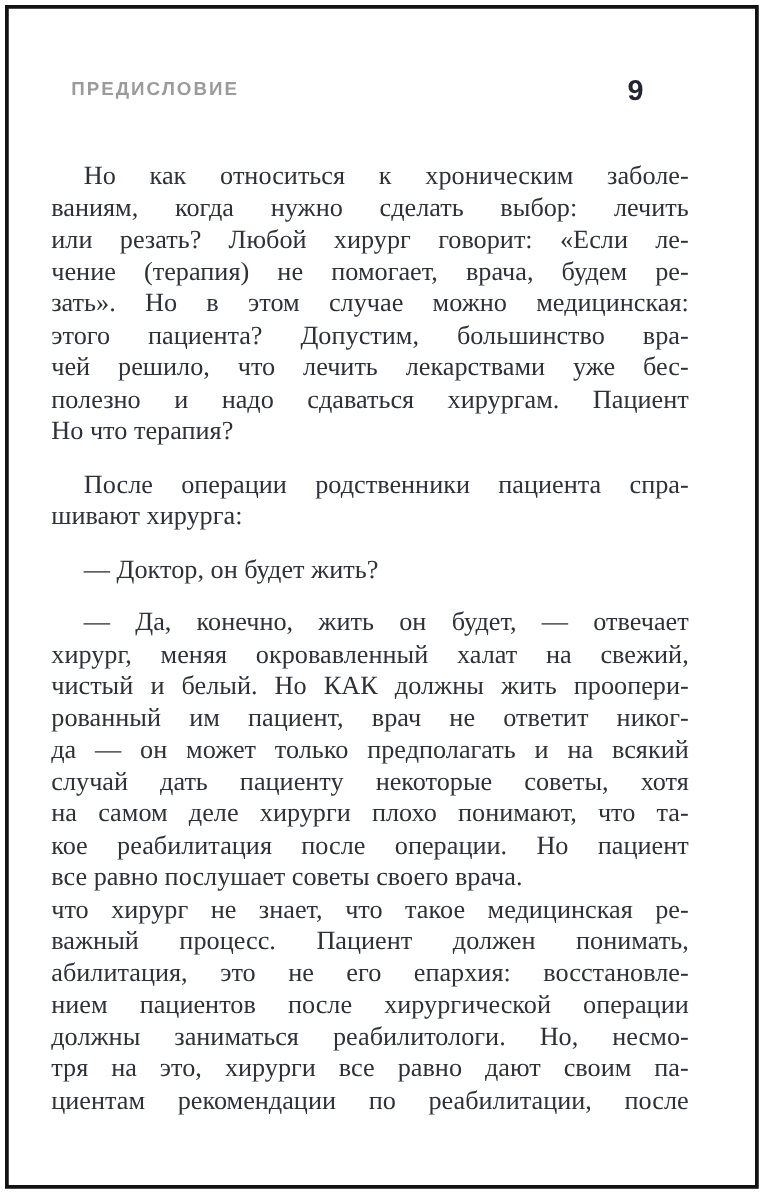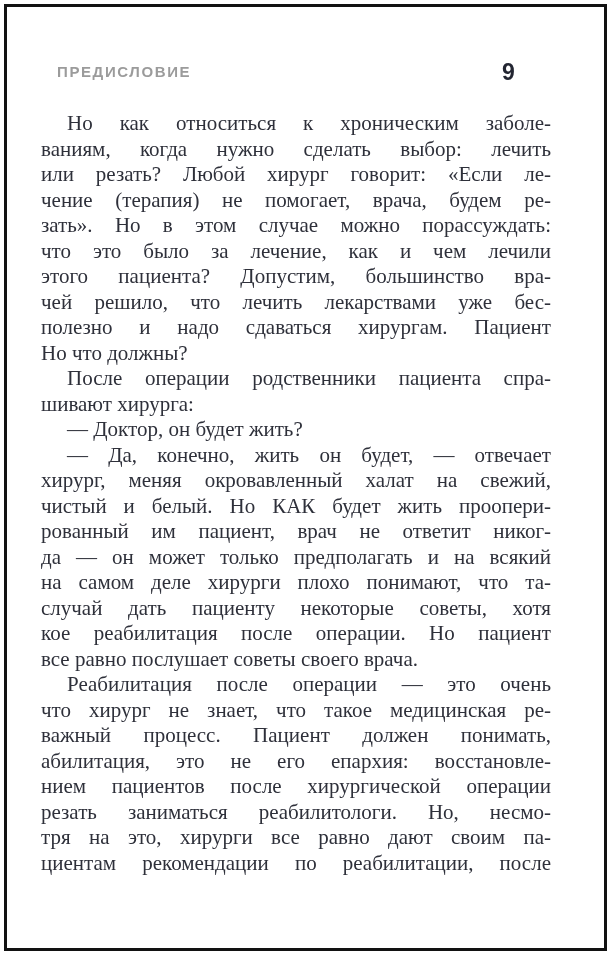--- a/index.html
+++ b/index.html
@@ -64,68 +64,67 @@
   .line {
     text-align: justify;
     text-align-last: justify;
     white-space: normal;
   }
   .line.end {
     text-align-last: left;
   }
   .line.first {
     text-indent: 26px;
+    margin-top: 17px;
   }
 </style>
 </head>
 <body>
 
 <div class="screenshot">
   <div class="page-frame"></div>
 
   <div class="header-row">
     <div class="section-label">ПРЕДИСЛОВИЕ</div>
     <div class="page-number">9</div>
   </div>
 
   <div class="text-block">
       <div class="para">
         <div class="line first">Но как относиться к хроническим заболе-</div>
         <div class="line">ваниям, когда нужно сделать выбор: лечить</div>
         <div class="line">или резать? Любой хирург говорит: «Если ле-</div>
         <div class="line">чение (терапия) не помогает, врача, будем ре-</div>
-        <div class="line">зать». Но в этом случае можно порассуждать:</div>
-        <div class="line">что это было за лечение, как и чем лечили</div>
+        <div class="line">зать». Но в этом случае можно медицинская:</div>
         <div class="line">этого пациента? Допустим, большинство вра-</div>
         <div class="line">чей решило, что лечить лекарствами уже бес-</div>
         <div class="line">полезно и надо сдаваться хирургам. Пациент</div>
-        <div class="line end">Но что должны?</div>
+        <div class="line end">Но что терапия?</div>
       </div>
       <div class="para">
         <div class="line first">После операции родственники пациента спра-</div>
         <div class="line end">шивают хирурга:</div>
       </div>
       <div class="para">
         <div class="line first end">— Доктор, он будет жить?</div>
       </div>
       <div class="para">
         <div class="line first">— Да, конечно, жить он будет, — отвечает</div>
         <div class="line">хирург, меняя окровавленный халат на свежий,</div>
-        <div class="line">чистый и белый. Но КАК будет жить проопери-</div>
+        <div class="line">чистый и белый. Но КАК должны жить проопери-</div>
         <div class="line">рованный им пациент, врач не ответит никог-</div>
         <div class="line">да — он может только предполагать и на всякий</div>
+        <div class="line">случай дать пациенту некоторые советы, хотя</div>
         <div class="line">на самом деле хирурги плохо понимают, что та-</div>
-        <div class="line">случай дать пациенту некоторые советы, хотя</div>
         <div class="line">кое реабилитация после операции. Но пациент</div>
         <div class="line end">все равно послушает советы своего врача.</div>
       </div>
       <div class="para">
-        <div class="line first">Реабилитация после операции — это очень</div>
         <div class="line">что хирург не знает, что такое медицинская ре-</div>
         <div class="line">важный процесс. Пациент должен понимать,</div>
         <div class="line">абилитация, это не его епархия: восстановле-</div>
         <div class="line">нием пациентов после хирургической операции</div>
-        <div class="line">резать заниматься реабилитологи. Но, несмо-</div>
+        <div class="line">должны заниматься реабилитологи. Но, несмо-</div>
         <div class="line">тря на это, хирурги все равно дают своим па-</div>
         <div class="line">циентам рекомендации по реабилитации, после</div>
       </div>
     </div>
 </div>
 
 </body></html>

